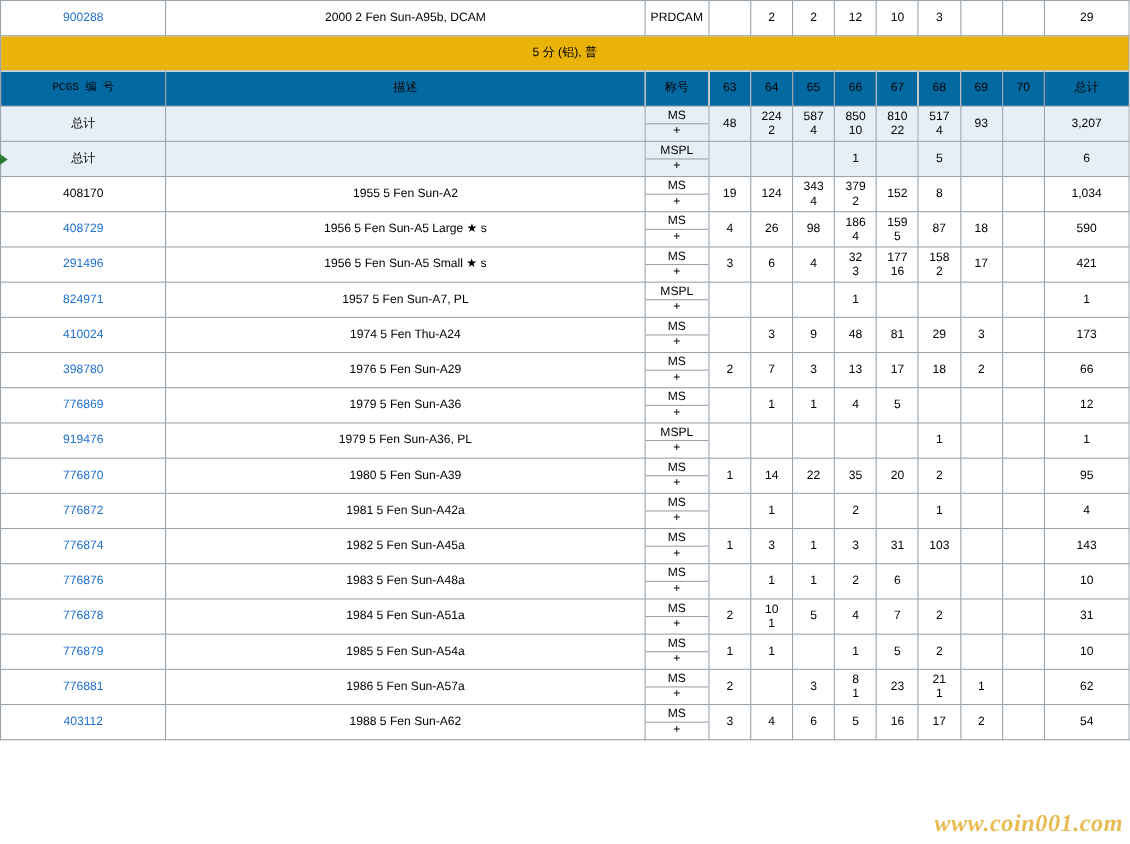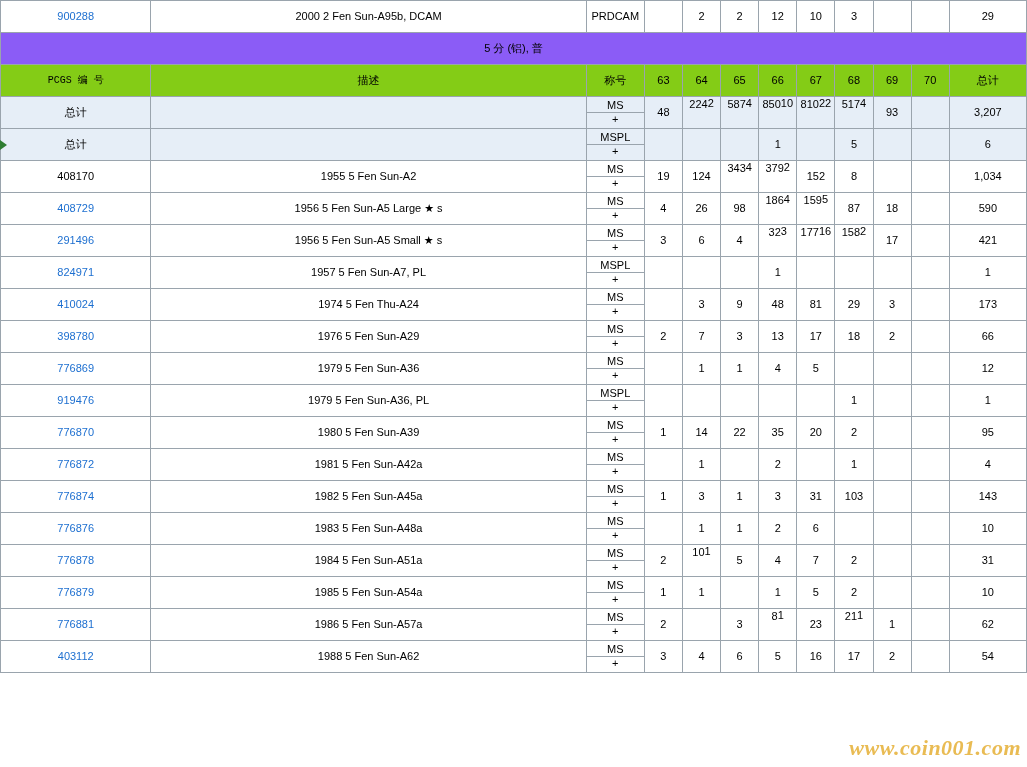--- a/index.html
+++ b/index.html
@@ -45,27 +45,27 @@
     cursor: pointer;
   }
   .plain { color: #000; }
 
   .section-bar {
     height: 16px;
     font-size: 11px;
     line-height: 16px;
     padding-left: 2px;
     text-align: left;
-    background: #8b5cf6;
+    background: #eab308;
     border: none;
     color: #000;
   }
 
   .hdr td {
-    background: #84cc16;
+    background: #0369a1;
     font-weight: normal;
     height: 16px;
   }
   .hdr td.hdr-pcgs {
     font-family: "Liberation Mono", monospace;
     font-size: 10px;
   }
 
   .rowhighlight td {
     background: #e6eef7;
@@ -74,21 +74,21 @@
   .grade-cell {
     font-size: 10px;
     line-height: 11px;
     padding: 0;
   }
   .grade-cell .g-main { display:block; }
   .grade-cell .g-plus { display:block; border-top:1px solid #9aa4ad; }
 
   .stack {
     display: flex;
-    flex-direction: row;
+    flex-direction: column;
     justify-content: center;
     height: 100%;
   }
   .stack .top { line-height: 14px; }
   .stack .bot { line-height: 13px; }
 
   .prdcam {
     font-size: 10px;
     margin-top: 36px;
   }

